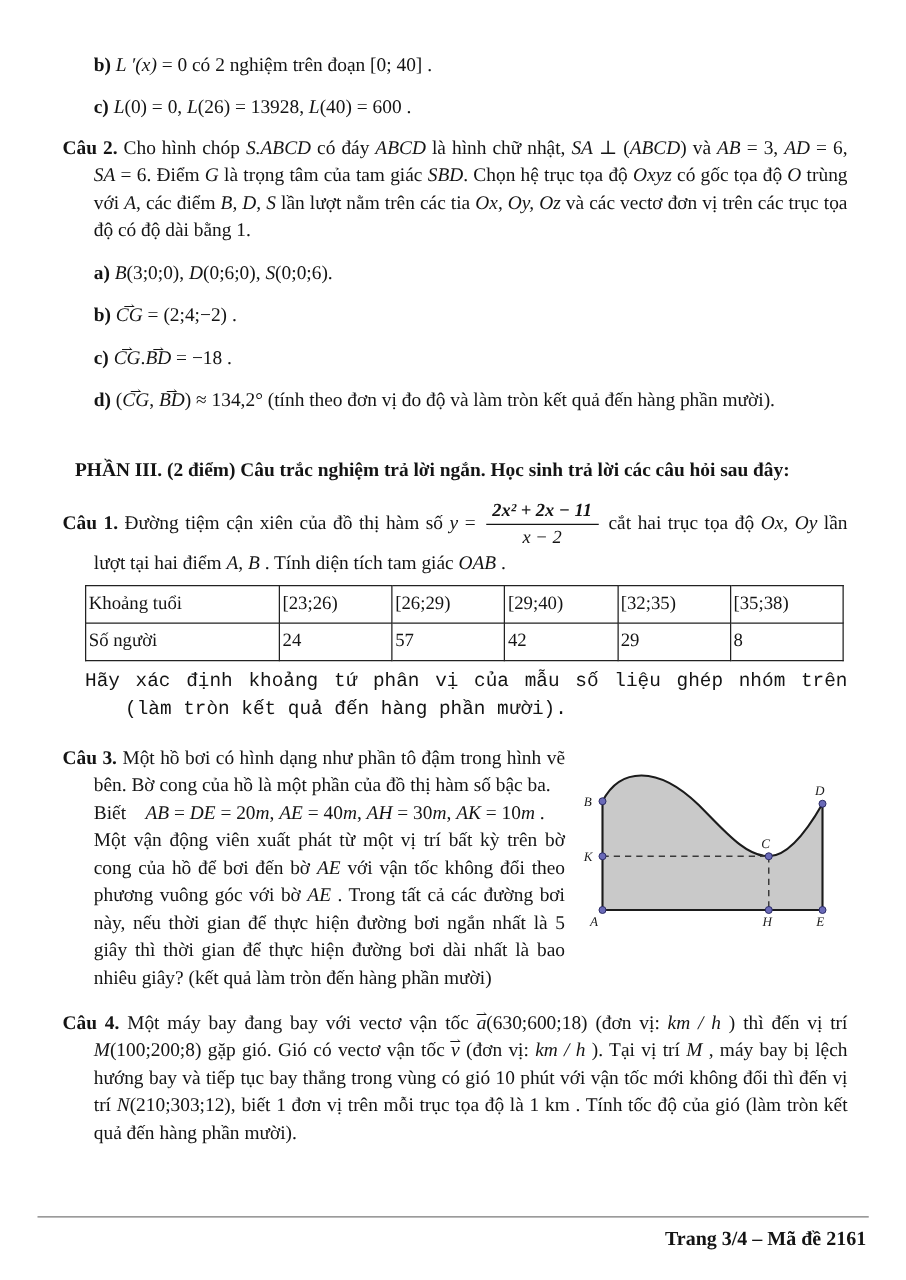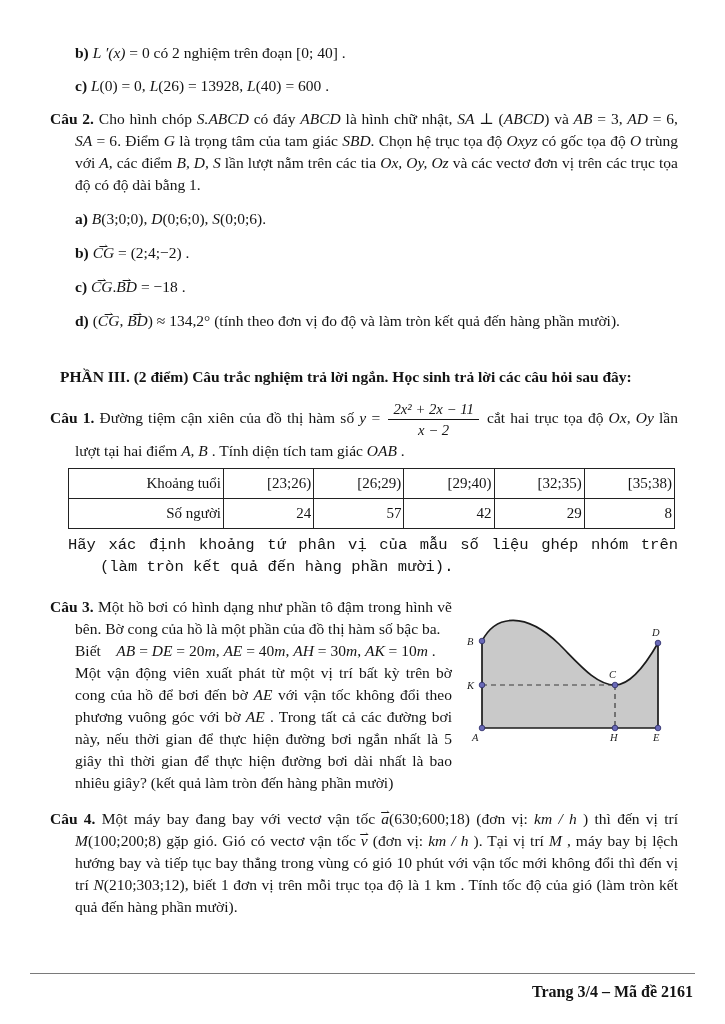--- a/index.html
+++ b/index.html
@@ -24,25 +24,25 @@
   .seg-m{font-style:italic;}
   .seg-n{font-style:normal;}
   .seg-p{font-style:normal;margin-top:24px;}
   .seg-v{font-style:italic;position:relative;display:inline-block;text-indent:0;}
   .seg-v::after{
     content:"⇀";position:absolute;left:50%;transform:translateX(-50%);
     top:-0.62em;font-size:0.72em;font-style:normal;letter-spacing:0;
   }
   .frac{display:inline-block;vertical-align:middle;text-align:center;
         font-size:0.95em;line-height:1.25;margin:0 3px;font-style:italic;text-indent:0;}
-  .frac .num{display:block;border-bottom:1px solid #141414;padding:0 5px 1px;}
+  .frac .num{display:block;border-bottom:1px solid #141414;padding:0 5px 1px;font-weight:bold;}
   .frac .den{display:block;padding-top:1px;}
 
   table.freq{border-collapse:collapse;margin:6px 0 2px 18px;width:607px;table-layout:fixed;}
-  table.freq td{border:1px solid #222;text-align:right;height:29px;padding:0 2px;
+  table.freq td{border:1px solid #222;text-align:left;height:29px;padding:0 2px;
                 font-size:15px;text-indent:0;}
   table.freq td.c0{width:150px;}
 
   .pool-figure{float:right;width:216px;height:150px;margin:2px 0 4px 10px;text-indent:0;}
   .pool-figure .dash{stroke:#3a3a3a;stroke-width:1.2;fill:none;stroke-dasharray:5 4;}
   .pool-figure circle{stroke:#2b2b66;stroke-width:0.8;}
   .pool-figure text{font-family:"Liberation Serif","DejaVu Serif",serif;
                     font-style:italic;font-size:10.5px;fill:#1c1c1c;}
 
   .footer-line{position:absolute;left:30px;right:30px;top:973px;border-top:1.6px solid #7a7a7a;}

